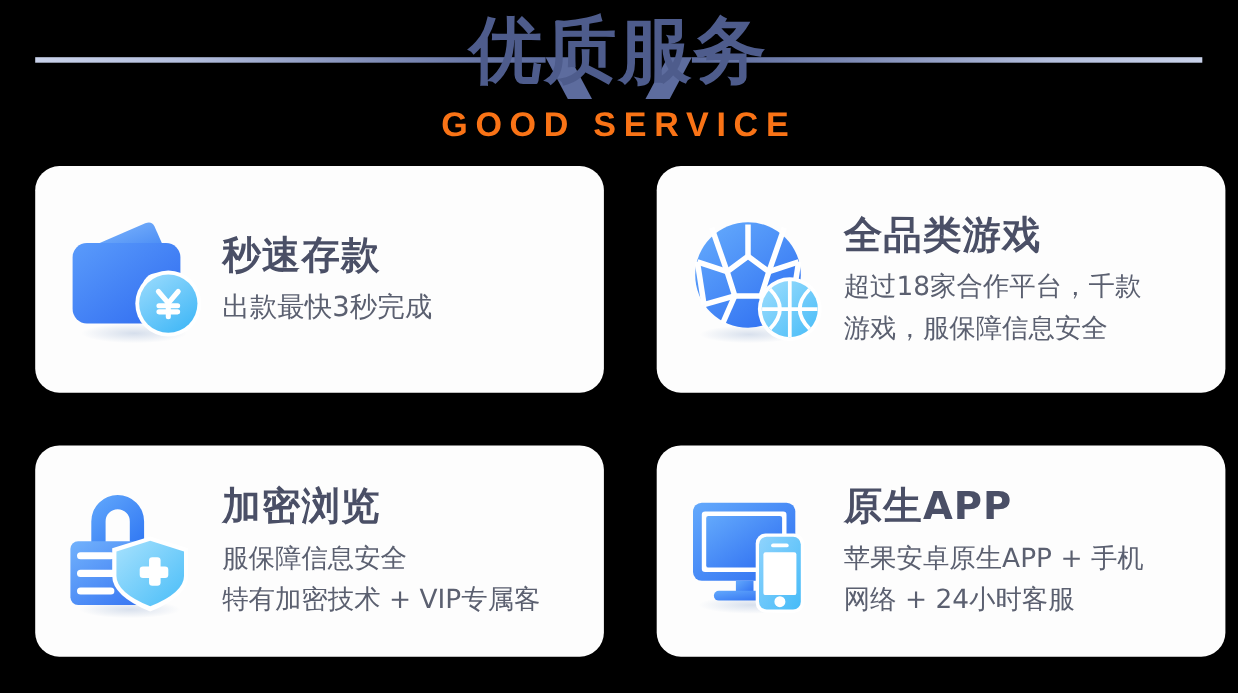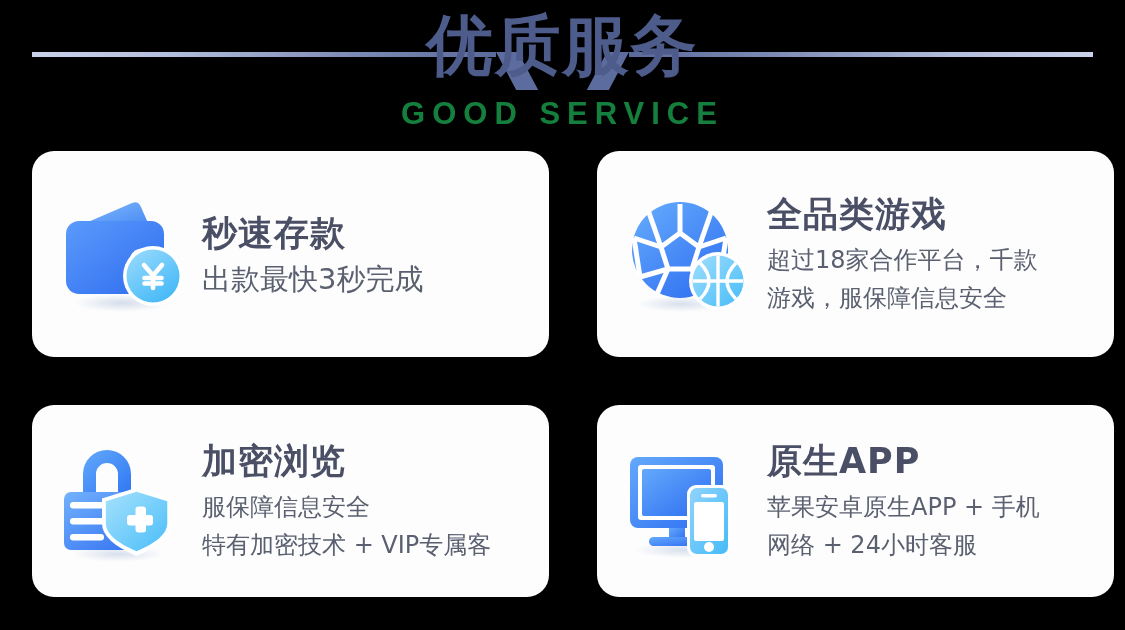--- a/index.html
+++ b/index.html
@@ -28,21 +28,21 @@
     position:absolute; left:0; top:8px; width:1125px;
     text-align:center;
     font-size:66px; font-weight:bold; line-height:76px;
     color:#4e5c8c; letter-spacing:2px;
     font-family:"DejaVu Sans","Liberation Sans",sans-serif;
   }
   .title-en {
     position:absolute; left:0; top:96px; width:1125px;
     text-align:center;
     font-size:31px; font-weight:bold; line-height:36px;
-    color:#15803d; letter-spacing:7px;
+    color:#f97316; letter-spacing:7px;
     font-family:"Liberation Sans","DejaVu Sans",sans-serif;
   }
 
   
   .grid {
     position:absolute; left:32px; top:151px;
     width:1061px; height:436px;
     display:grid;
     grid-template-columns:517px 517px;
     grid-template-rows:206px 192px;
@@ -65,21 +65,21 @@
 
   .text-wrap { margin-left:14px; padding-right:12px; }
   .card-title {
     font-size:35px; font-weight:bold; line-height:44px;
     color:#4a4f66; letter-spacing:1px;
     font-family:"DejaVu Sans","Liberation Sans",sans-serif;
     white-space:nowrap;
   }
   .card-desc {
     margin-top:5px;
-    font-size:29px; line-height:38px;
+    font-size:25px; line-height:38px;
     color:#5b6070;
     font-family:"DejaVu Sans","Liberation Sans",sans-serif;
   }
   .card-desc .line { white-space:nowrap; }
   .narrow .card-desc { font-size:24px; }
 </style>
 </head>
 <body>
 
 <div class="page">

